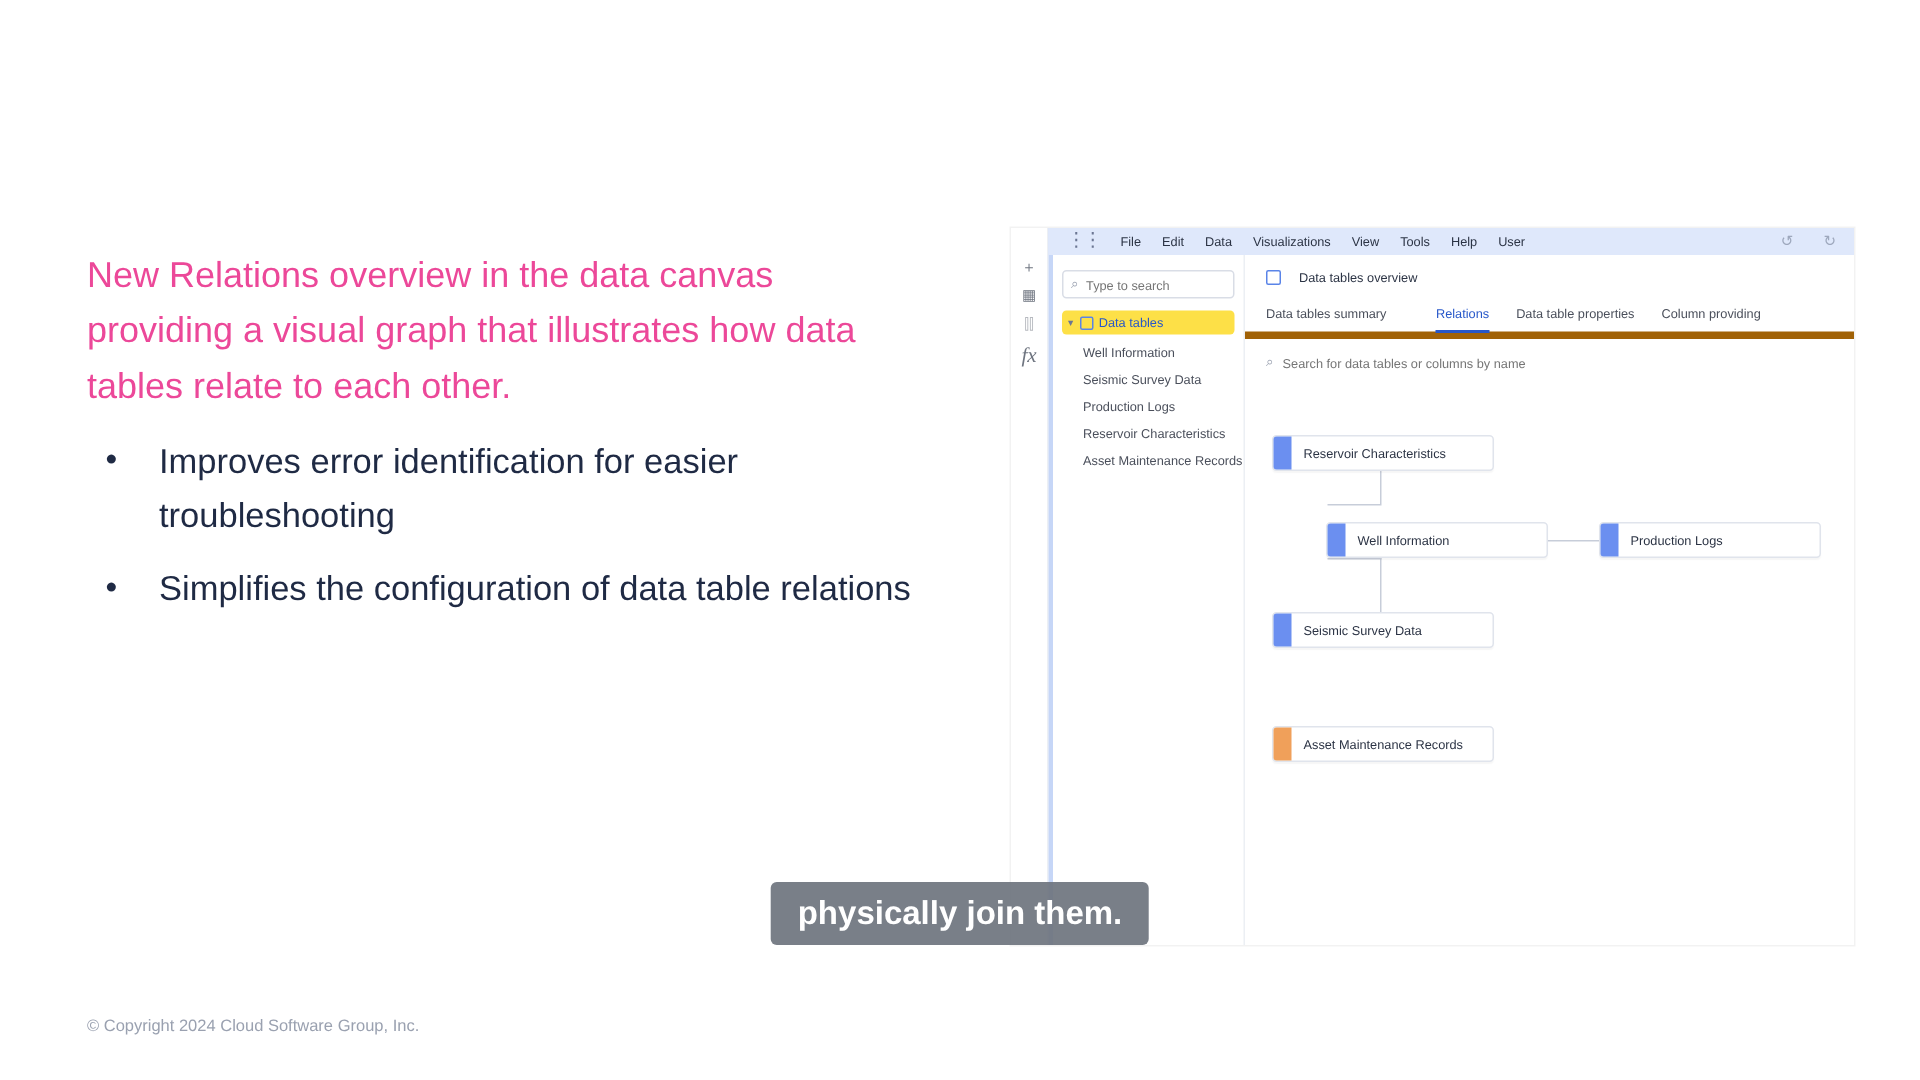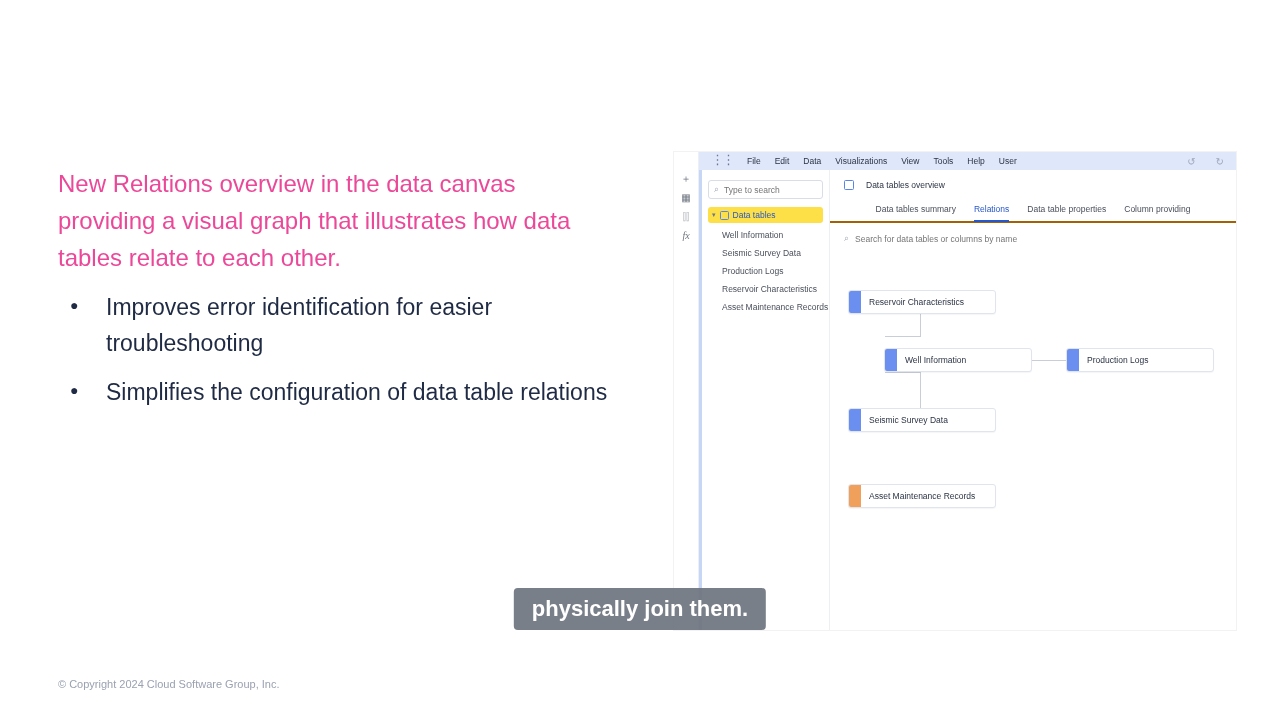--- a/index.html
+++ b/index.html
@@ -18,21 +18,21 @@
   
   .caption { position: absolute; left: 50%; transform: translateX(-50%); bottom: 90px; background: rgba(110,116,126,0.92); color: #fff; font-size: 22px; font-weight: 600; padding: 8px 18px; border-radius: 4px; }
 
   
   .app { position: absolute; right: 44px; top: 152px; width: 562px; height: 478px; background: #fff; box-shadow: 0 0 0 1px rgba(0,0,0,0.05); font-size: 9px; color: #4a4f5b; }
 
   
   .left-rail { position: absolute; left: 0; top: 0; width: 25px; height: 100%; background: #fff; border-right: 1px solid #eceff4; }
   .rail-icon { display:block; margin: 9px auto; color: #6f7580; text-align:center; font-size:10px; line-height:1; }
   .rail-add { margin-top: 22px; }
-  .rail-fx { font-style: italic; font-family: serif; font-size: 10px; }
+  .rail-fx { font-style: italic; font-family: serif; font-size: 14px; }
 
   
   .menubar { position: absolute; left: 25px; right: 0; top: 0; height: 18px; background: #dfe8fb; display:flex; align-items:center; gap: 14px; padding: 0 12px; color: #2b3344; font-size: 8.5px; }
   .menubar .grip { color:#6b7693; font-size:13px; line-height:0.3; letter-spacing:-2px; transform: translateY(-1px); }
   .menubar .redo { margin-left:auto; color:#9ea8bd; font-size:10px; }
   .vertical-accent { position:absolute; left:25px; top:0; bottom:0; width:3px; background:#c6d6f7; }
 
   
   .main { position:absolute; left:28px; right:0; top:18px; bottom:0; display:flex; }
 
@@ -45,23 +45,23 @@
   .tree-caret { color:#6b7693; font-size:7px; }
   .tree-root-icon { width:9px; height:9px; border:1px solid #5a84e8; border-radius:1.5px; display:inline-block; }
   .tree-item { padding:4px 2px 4px 14px; font-size:8.5px; color:#4a4f5b; cursor:default; white-space:nowrap; }
 
   
   .content { flex:1; position:relative; padding: 10px 0 0 0; }
   .content-header { display:flex; align-items:center; gap:12px; padding:0 14px 4px 14px; }
   .panel-icon { width:10px; height:10px; border:1px solid #5a84e8; border-radius:1.5px; }
   .content-title { font-size:8.5px; color:#2b3344; }
 
-  .tabs { display:flex; gap:18px; padding:10px 14px 0 14px; font-size:8.5px; color:#4a4f5b; border-bottom:2px solid #a16207;justify-content:center; }
+  .tabs { display:flex; gap:18px; padding:10px 14px 0 14px; font-size:8.5px; color:#4a4f5b; border-bottom:5px solid #a16207; }
   .tab { padding-bottom:6px; cursor:default; }
-  .tab.active { color:#2757c9; border-bottom:2px solid #2757c9; margin-bottom:-1px; }
+  .tab.active { color:#2757c9; border-bottom:2px solid #2757c9; margin-bottom:-1px;margin-left:15px; }
 
   .search2 { display:flex; align-items:center; gap:6px; margin:10px 14px 0 14px; }
   .search2 .mag { color:#9aa1b0; font-size:9px; }
   .search2 input { border:none; outline:none; font-size:8.5px; color:#9aa1b0; width:100%; }
 
   
   .canvas { position:absolute; left:0; right:0; top:92px; bottom:0; background:#fff; }
 
   .node { position:absolute; display:flex; align-items:center; height:24px; background:#fff; border:1px solid #e0e4ec; border-radius:3px; font-size:8.5px; color:#2b3344; box-shadow:0 1px 1px rgba(0,0,0,0.04); }
   .node .chip { width:12px; height:100%; border-radius:2px 0 0 2px; margin-right:8px; }

